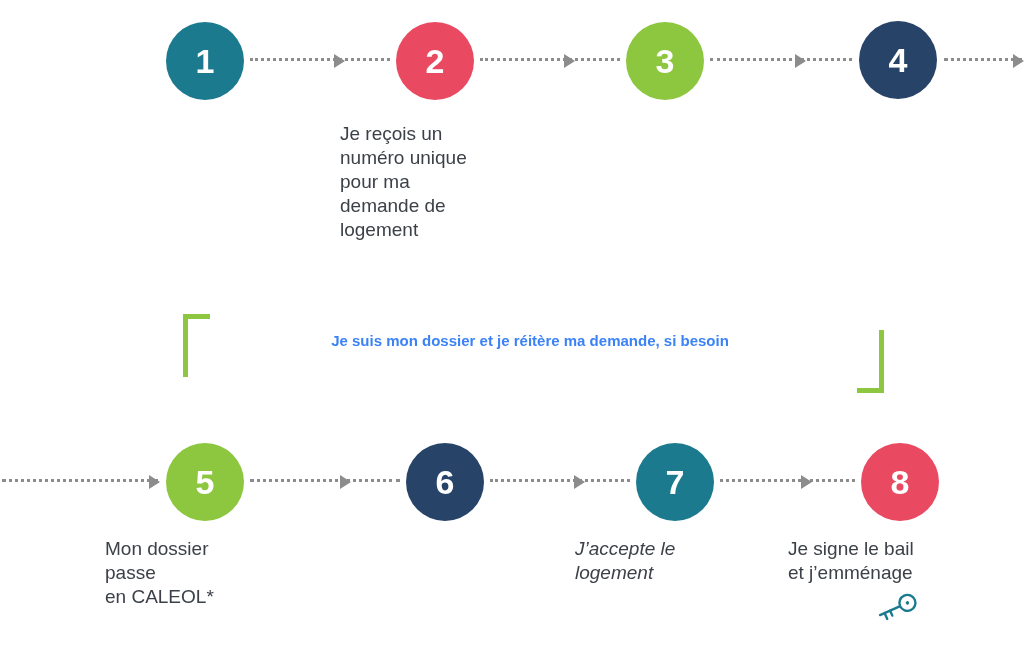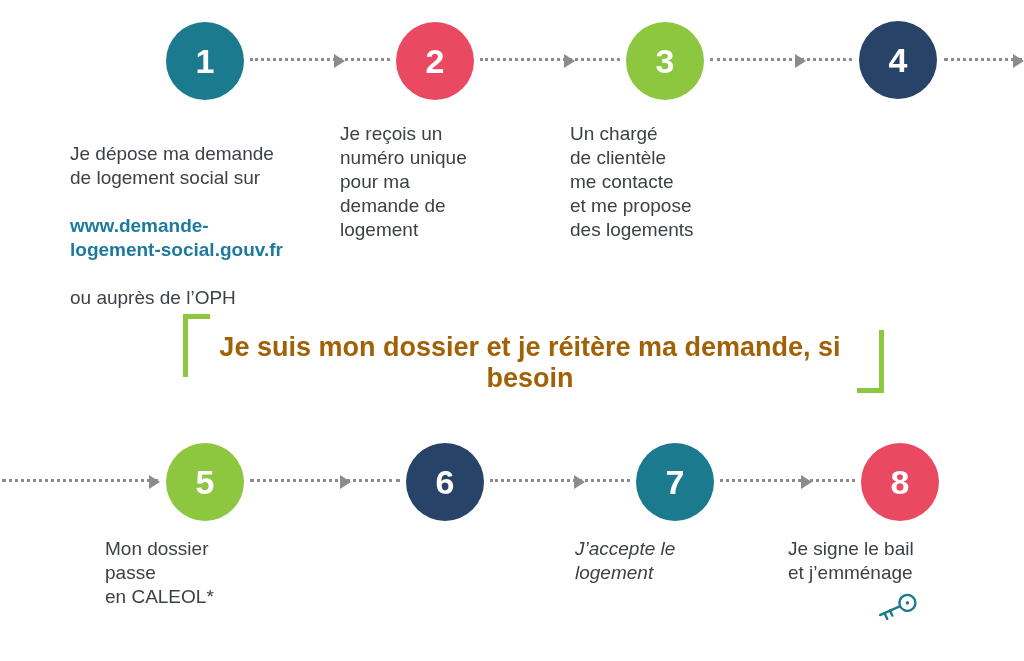--- a/index.html
+++ b/index.html
@@ -83,22 +83,22 @@
     text-decoration:none;
     color:#1d7a9c;
   }
 
   
   .banner-text {
     position:absolute;
     left:200px; top:332px; width:660px;
     margin:0;
     text-align:center;
-    font-size:27px; font-weight:bold;
-    color:#a16207;
+    font-size:15px; font-weight:bold;
+    color:#3b82f6;
   }
   .bracket-left {
     position:absolute;
     left:183px; top:314px;
     width:22px; height:58px;
     border-left:5px solid #8dc63f;
     border-top:5px solid #8dc63f;
   }
   .bracket-right {
     position:absolute;
@@ -132,37 +132,25 @@
   <div class="arrow mid a2">
       <span class="head"></span>
     </div>
   <div class="arrow mid a3">
       <span class="head"></span>
     </div>
   <div class="arrow edge a4">
       <span class="head"></span>
     </div>
 
-  <p class="step-text t1">
-    <span class="part">Je dépose ma demande
-de logement social sur</span>
-    <a class="link">www.demande-
-logement-social.gouv.fr</a>
-    <span class="part">ou auprès de l’OPH</span>
-  </p>
   <p class="step-text t2">Je reçois un
 numéro unique
 pour ma
 demande de
 logement</p>
-  <p class="step-text t3">Un chargé
-de clientèle
-me contacte
-et me propose
-des logements</p>
 
   <span class="bracket-left"></span>
   <p class="banner-text">Je suis mon dossier et je réitère ma demande, si besoin</p>
   <span class="bracket-right"></span>
 
   <div class="arrow edge a0">
       <span class="head"></span>
     </div>
   <div class="arrow mid a5">
       <span class="head"></span>

